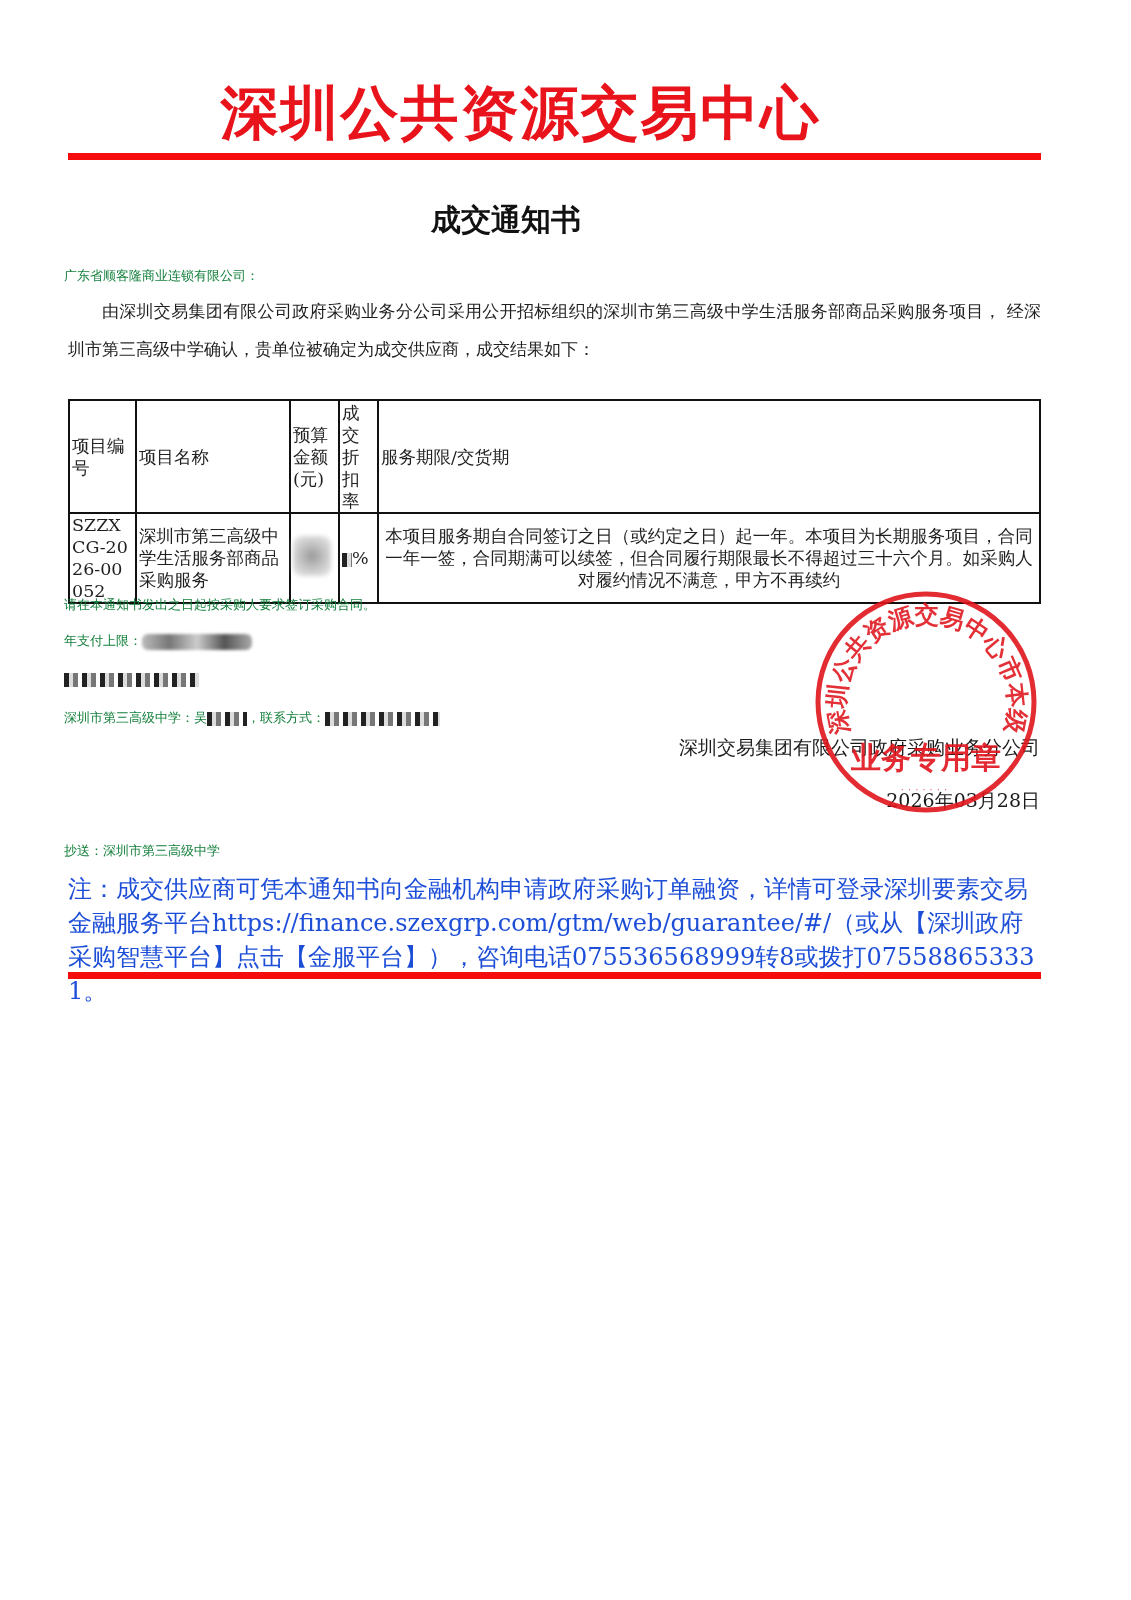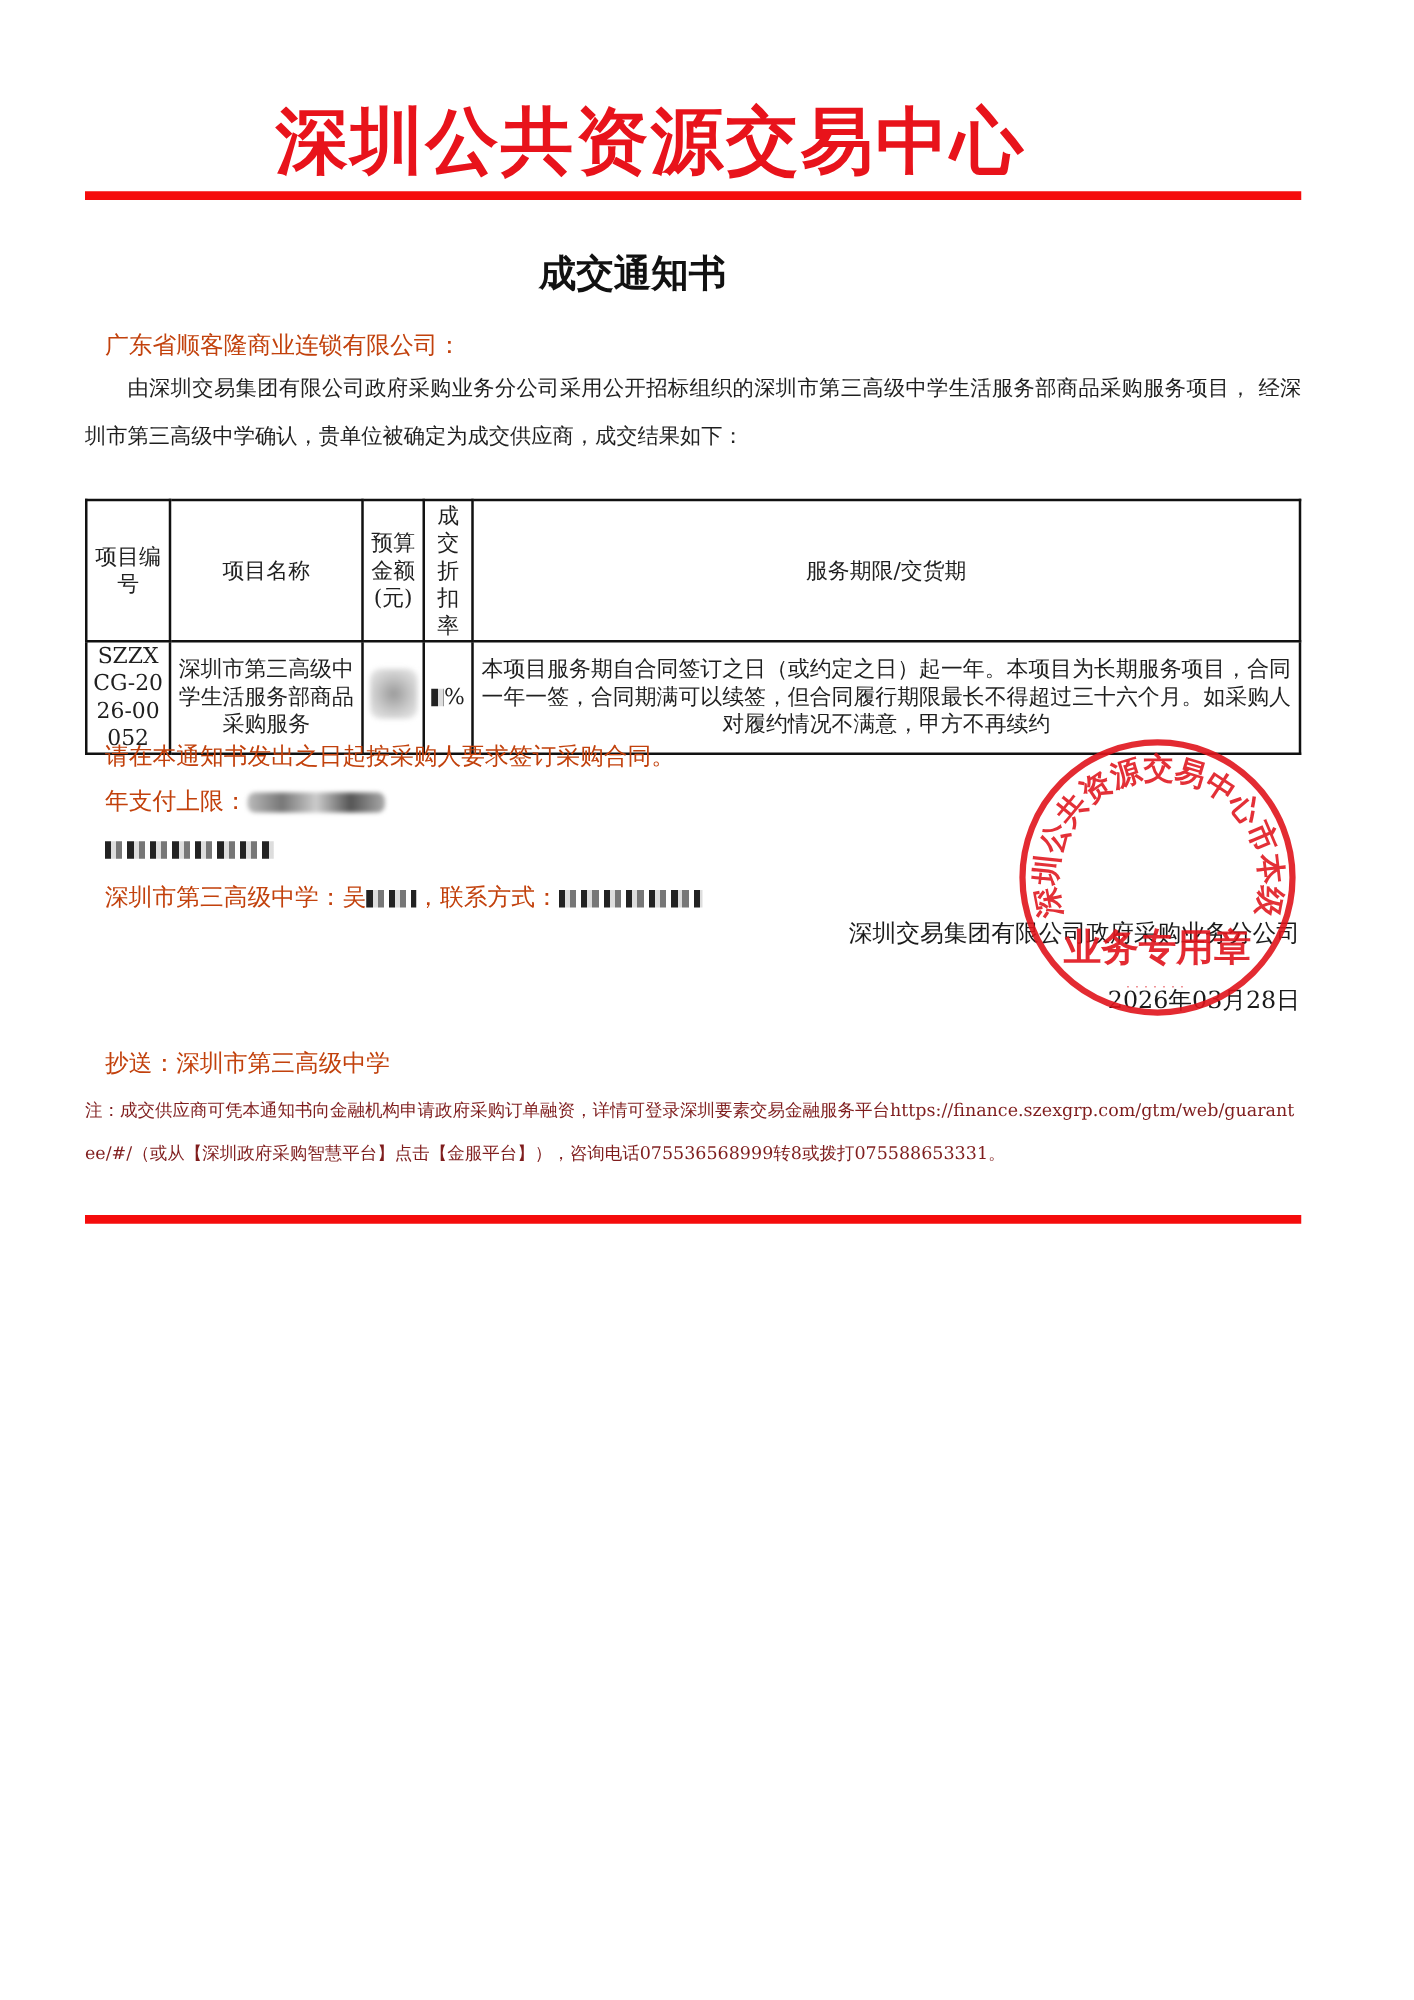--- a/index.html
+++ b/index.html
@@ -15,31 +15,31 @@
       font-size: 58px; font-weight: bold; color: #e8131b; letter-spacing: 2px;
       line-height: 70px;
     }
     .rule-top { left: 68px; top: 153px; width: 973px; height: 7px; background: #f50c0c; }
     .rule-bottom { left: 68px; top: 972px; width: 973px; height: 7px; background: #f50c0c; }
     .doc-title {
       left: 0; width: 1012px; top: 200px; text-align: center;
       font-family: "DejaVu Sans", "Liberation Sans", sans-serif;
       font-size: 30px; font-weight: bold; color: #111; line-height: 40px;
     }
-    .line { left: 84px; font-size: 19px; line-height: 26px; white-space: nowrap; color: #c2410c; }
+    .line { left: 64px; font-size: 13px; line-height: 26px; white-space: nowrap; color: #15803d; }
     .body-para {
       left: 68px; top: 292px; width: 973px; font-size: 17px; line-height: 38px;
       text-indent: 2em; color: #1f1f1f; text-align: justify;
     }
     table.result {
       position: absolute; left: 68px; top: 399px; width: 973px;
       border-collapse: collapse; font-size: 17.5px; color: #1f1f1f;
     }
     table.result td, table.result th {
-      border: 2.5px solid #111; padding: 0 2px; text-align: center; vertical-align: middle;
+      border: 2.5px solid #111; padding: 0 2px; text-align: left; vertical-align: middle;
       font-weight: normal; line-height: 22px;
     }
     table.result tr.hdr { height: 113px; }
     table.result tr.row { height: 71px; padding-left: 24px; }
     .c1 { width: 61px; } .c2 { width: 148px; } .c3 { width: 43px; } .c4 { width: 33px; }
     .blur {
       display: inline-block; width: 38px; height: 40px; border-radius: 8px;
       background: radial-gradient(circle, #9a9a9a 0%, #c8c8c8 50%, #eeeeee 100%);
       filter: blur(2px);
     }
@@ -48,21 +48,21 @@
       background: linear-gradient(90deg, #bbb, #777, #ccc, #555, #aaa);
       filter: blur(1.6px);
     }
     .pix {
       display: inline-block; vertical-align: middle; height: 14px;
       background: repeating-linear-gradient(90deg, #222 0 5px, #ddd 5px 9px, #777 9px 14px, #fff 14px 18px);
     }
     .signer { right: 91px; top: 734px; font-size: 19px; line-height: 26px; white-space: nowrap; margin-left: 25px; }
     .date { right: 91px; top: 787px; font-size: 19px; line-height: 26px; white-space: nowrap; }
     .note {
-      left: 68px; top: 872px; width: 973px; font-size: 14px; line-height: 34px; color: #7f1d1d;
+      left: 68px; top: 872px; width: 973px; font-size: 24px; line-height: 34px; color: #1d4ed8;
       word-break: break-all;
     }
     .stamp { left: 812px; top: 588px; width: 228px; height: 228px; pointer-events: none; }
   </style>
 </head>
 <body>
 
 <div class="abs masthead">深圳公共资源交易中心</div>
 <div class="abs rule-top"></div>
 

